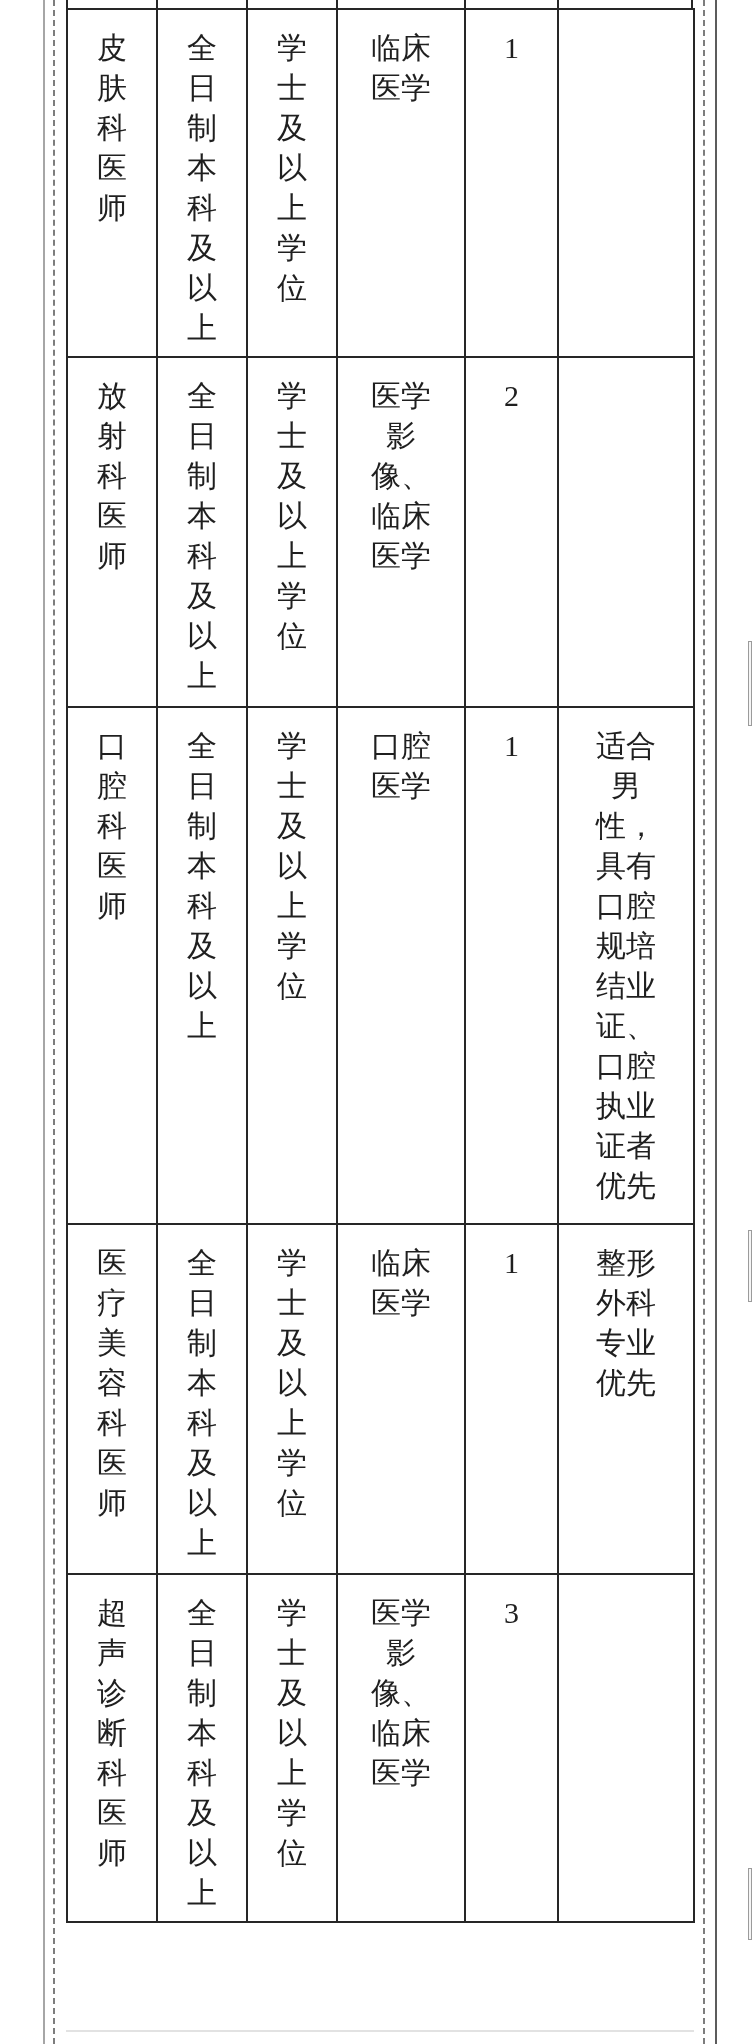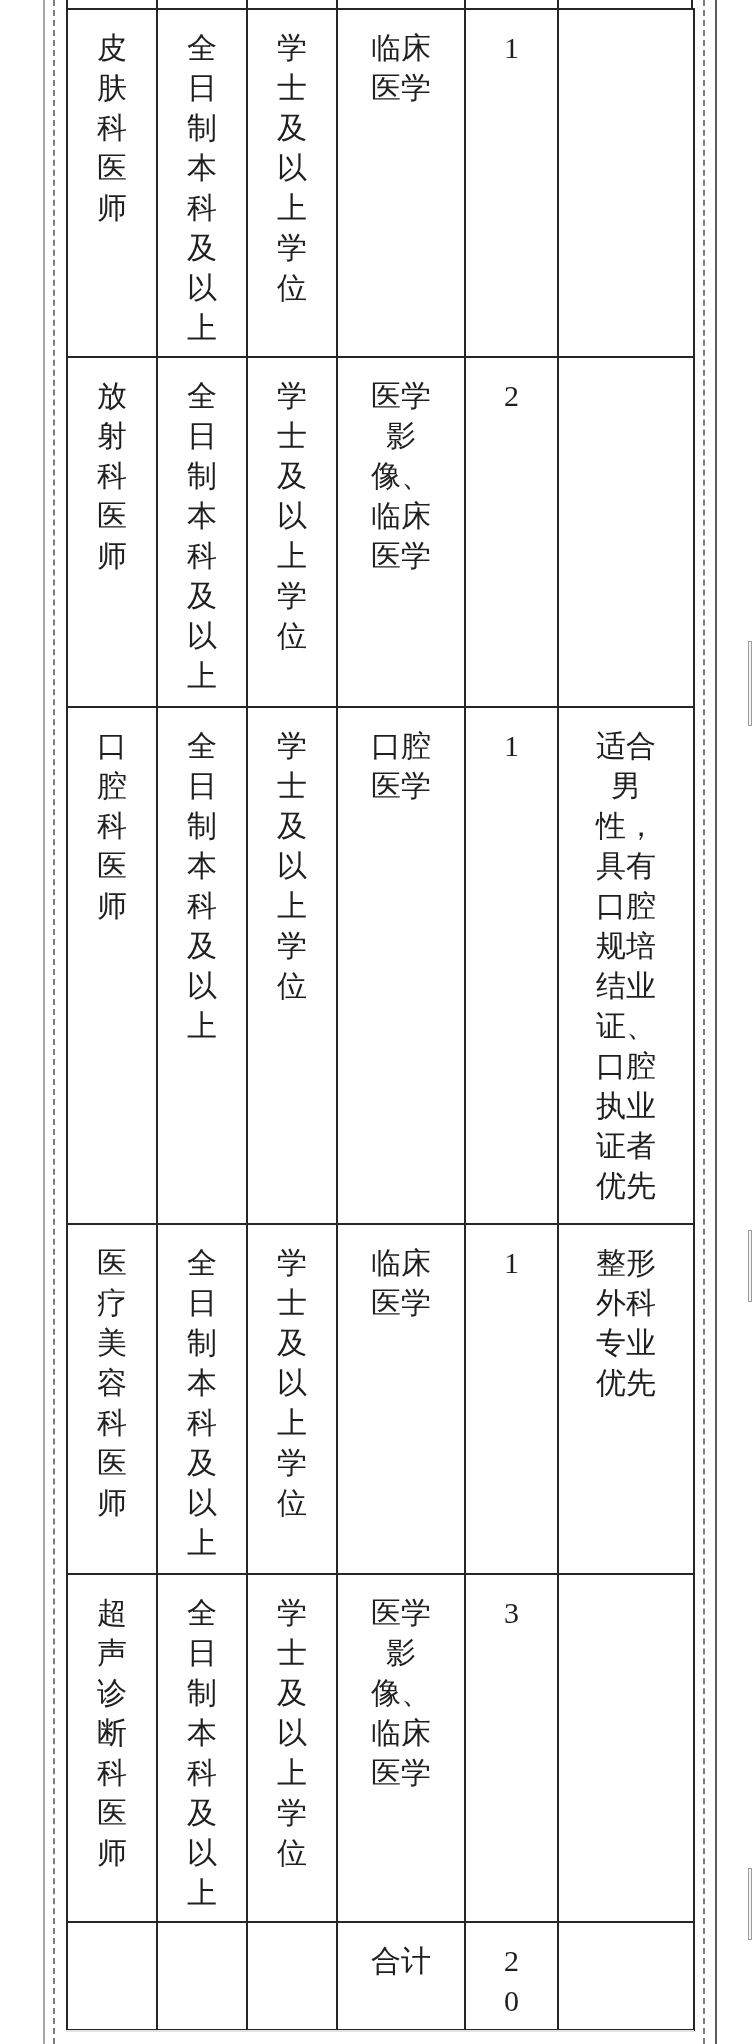--- a/index.html
+++ b/index.html
@@ -241,29 +241,20 @@
 学
 位</td>
     <td>医学
 影
 像、
 临床
 医学</td>
     <td>3</td>
     <td></td>
   </tr>
-  <tr class="r6">
-    <td></td>
-    <td></td>
-    <td></td>
-    <td>合计</td>
-    <td>2
-0</td>
-    <td></td>
-  </tr>
 </tbody>
   </table>
 
 <div class="table-shadow"></div>
 
 <div class="scroll-thumb thumb-1"></div>
 <div class="scroll-thumb thumb-2"></div>
 <div class="scroll-thumb thumb-3"></div>
 
 </body></html>

